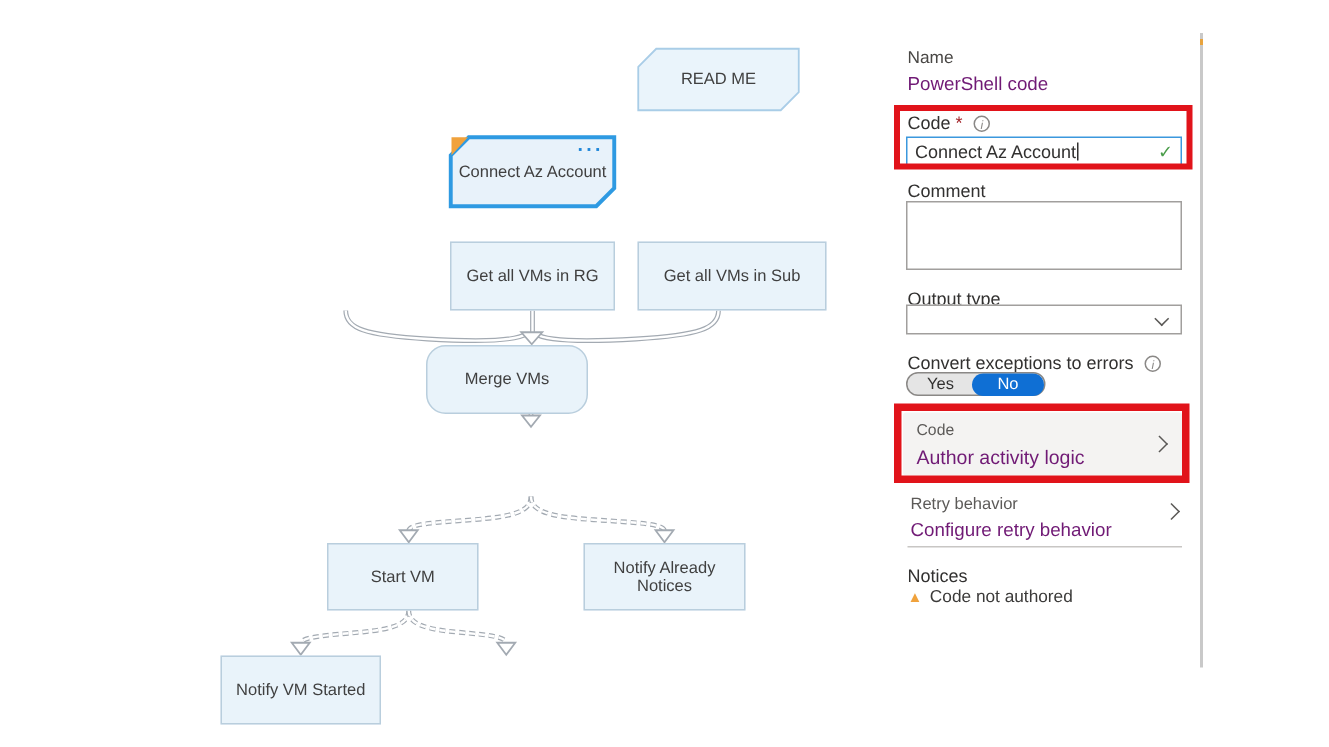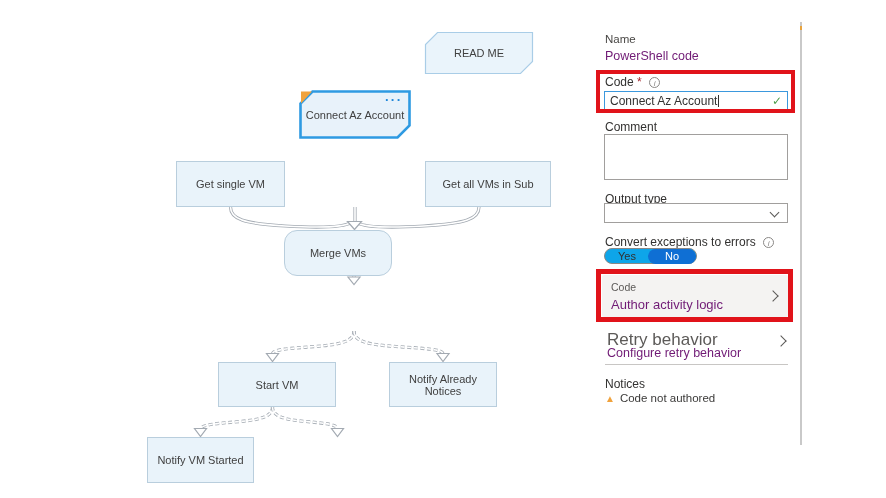--- a/index.html
+++ b/index.html
@@ -19,42 +19,42 @@
   .note-label{
     position:absolute;display:flex;align-items:center;justify-content:center;
     font-size:11px;color:#404040;text-align:center;background:transparent;border-radius:10px;
   }
   .node-ellipsis{
     position:absolute;color:#1e86d9;font-size:13px;font-weight:bold;
     letter-spacing:1.5px;line-height:6px;
   }
   
   .pp{position:absolute;font-size:12px;}
-  .lbl-sm{font-size:17px;color:#5c5a58;}
+  .lbl-sm{font-size:11px;color:#5c5a58;}
   .lbl{font-size:12px;color:#323130;}
   .val{font-size:12.5px;color:#701a75;}
   .field{
     position:absolute;background:#fff;border:1px solid #a19f9d;box-sizing:border-box;
   }
   .text-input{
     position:absolute;background:#fff;border:1.5px solid #3b98dd;box-sizing:border-box;
     display:flex;align-items:center;padding:0 5px;font-size:12px;color:#323130;
   }
   .caret{display:inline-block;width:1px;height:12px;background:#323130;margin-left:1px;}
   .check{margin-left:auto;color:#4a9d4a;font-size:12px;}
   .info-icon{
     display:inline-block;width:11px;height:11px;border:1px solid #8a8886;border-radius:50%;
     font-size:8px;color:#8a8886;text-align:center;line-height:11px;box-sizing:border-box;
     font-style:italic;vertical-align:middle;
   }
   .req{color:#a4262c;font-size:12px;}
   .chev-r{display:inline-block;width:6px;height:6px;border-right:1.4px solid #5a5856;border-bottom:1.4px solid #5a5856;transform:rotate(-45deg);}
   .chev-d{display:inline-block;width:6px;height:6px;border-right:1.4px solid #5a5856;border-bottom:1.4px solid #5a5856;transform:rotate(45deg);}
   .toggle{
-    position:absolute;left:604px;top:248px;width:93px;height:16px;background:#0ea5e9;
+    position:absolute;left:604px;top:248px;width:93px;height:16px;background:#e5e5e5;
     border:1px solid #8a8886;border-radius:9px;box-sizing:border-box;display:flex;align-items:center;
   }
   .toggle .yes{flex:0 0 44px;text-align:center;font-size:11px;color:#323130;}
   .toggle .no{
     position:absolute;right:0px;top:-0.5px;width:48px;height:15px;background:#0f6fd4;border-radius:8px;
     color:#fff;font-size:11px;display:flex;align-items:center;justify-content:center;
   }
   .card{
     position:absolute;left:602px;top:275px;width:186px;height:42px;background:#f4f3f2;
     border-radius:2px;cursor:pointer;
@@ -110,30 +110,30 @@
   </svg>
 
   <div class="note-label" style="left:425px;top:32px;width:108px;height:42px;">
     <span>READ ME</span>
   </div>
   <div class="note-label" style="left:300px;top:91px;width:110px;height:47px;">
     <span>Connect Az Account</span>
   </div>
   <div class="node-ellipsis" style="left:385px;top:97px;">···</div>
 
-  <div class="node" style="left:176px;top:161px;width:109px;height:46px;">
-    <span>Get single VM</span>
+  <div class="node" style="left:300px;top:161px;width:110px;height:46px;">
+    <span>Get all VMs in RG</span>
   </div>
   <div class="node" style="left:425px;top:161px;width:126px;height:46px;">
     <span>Get all VMs in Sub</span>
   </div>
   <div class="node" style="left:284px;top:230px;width:108px;height:46px;border-radius:13px;">
     <span>Merge VMs</span>
   </div>
-  <div class="node" style="left:218px;top:362px;width:118px;height:45px;">
+  <div class="node" style="left:218px;top:362px;width:101px;height:45px;">
     <span>Start VM</span>
   </div>
   <div class="node" style="left:389px;top:362px;width:108px;height:45px;">
     <span>Notify Already Notices</span>
   </div>
   <div class="node" style="left:147px;top:437px;width:107px;height:46px;">
     <span>Notify VM Started</span>
   </div>
 </div>
 

